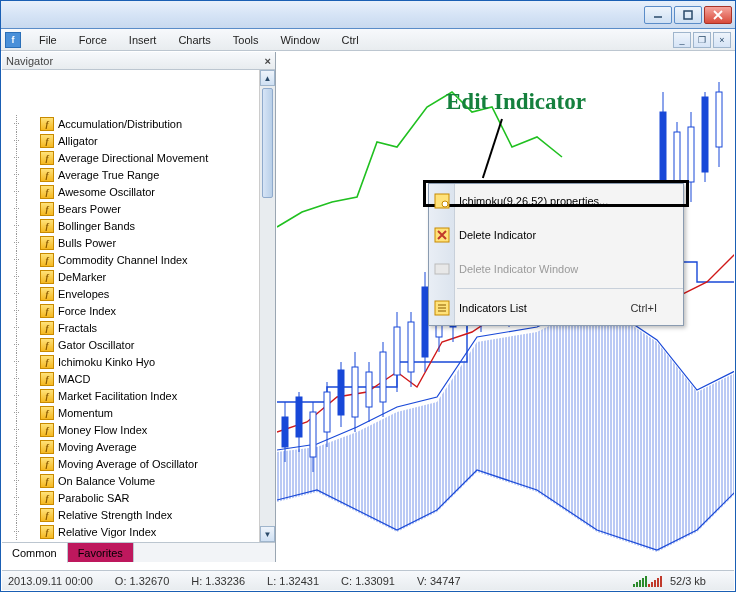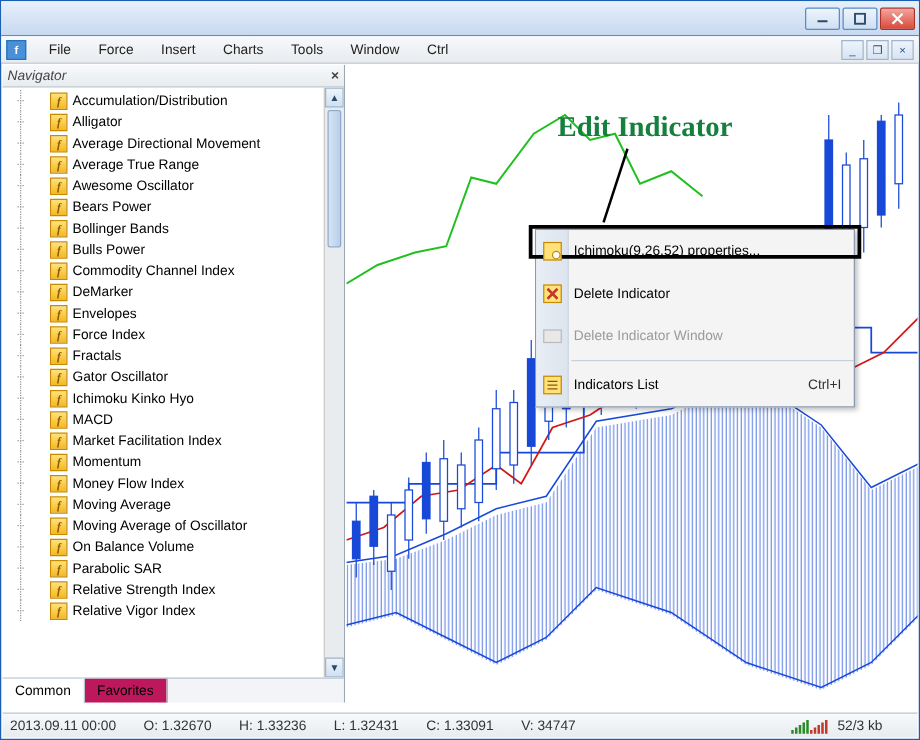--- a/index.html
+++ b/index.html
@@ -17,24 +17,24 @@
 
 .menubar { height: 22px; background: linear-gradient(#f7f9fc,#e8ecef); border-bottom: 1px solid #bcc6d0; display: flex; align-items: center; padding: 0 4px; gap: 6px; }
 .app-icon { width: 16px; height: 16px; background: #4a90d9; border: 1px solid #2a6fb8; margin-right: 4px; display:flex; align-items:center; justify-content:center; }
 .app-icon::after { content:"f"; color:#fff; font-weight:bold; font-size:9px; }
 .menu-item { padding: 3px 8px; cursor: pointer; color: #222; }
 .mdi-btns { margin-left: auto; display: flex; gap: 2px; }
 .mdi-btn { width: 18px; height: 16px; border: 1px solid #9fb5cc; background: linear-gradient(#eef4fb,#d6e4f6); display:flex;align-items:center;justify-content:center; cursor:pointer; font-size:9px; color:#2a4a6a; }
 
 
 .navigator { position: absolute; top: 51px; left: 1px; width: 274px; height: 510px; border-right: 1px solid #9aa6b2; background: #fff; display: flex; flex-direction: column; }
-.nav-header { background: linear-gradient(#f7f9fc,#e8ecef); border-bottom: 1px solid #bcc6d0; height: 18px; display: flex; align-items: center; padding: 0 4px; color: #444; font-style: italic; }
+.nav-header { background: linear-gradient(#f7f9fc,#e8ecef); border-bottom: 1px solid #bcc6d0; height: 18px; display: flex; align-items: center; padding: 0 4px; color: #444; }
 .nav-header .close-pin { margin-left: auto; font-size: 11px; cursor:pointer; font-weight:bold; }
 .nav-body { flex: 1; display: flex; overflow: hidden; }
-.nav-tree { flex: 1; overflow-y: auto; overflow-x: hidden; padding: 2px 0; }
+.nav-tree { flex: 1; overflow-y: auto; overflow-x: hidden; padding: 2px 0; margin-top: 43px; }
 .nav-row { display: flex; align-items: center; padding: 1px 2px 1px 38px; height: 17px; cursor: pointer; white-space: nowrap; overflow: hidden; text-overflow: ellipsis; position: relative; }
 .nav-row::before { content:""; position:absolute; left:14px; top:0; bottom:0; border-left:1px dotted #999; }
 .nav-row .dot { position:absolute; left:12px; width:5px; height:1px; border-top:1px dotted #999; top:8px; }
 .ind-icon { width: 14px; height: 14px; margin-right: 4px; background: linear-gradient(#ffe27a,#f5b821); border: 1px solid #c88a00; display: flex; align-items: center; justify-content: center; color: #8a5a00; font-weight: bold; font-style: italic; font-size: 9px; font-family: Georgia, serif; flex-shrink:0; }
 .ind-icon::after { content:"f"; }
 .nav-scroll { width: 16px; background: #e8ecef; border-left: 1px solid #ccc; position: relative; }
 .nav-scroll-thumb { position: absolute; top: 18px; left: 2px; right: 2px; height: 110px; background: linear-gradient(to right,#d6e4f6,#b8cfe8); border: 1px solid #8faacc; border-radius: 2px; }
 .nav-scroll-btn { height: 16px; display:flex;align-items:center;justify-content:center; background: linear-gradient(#eef4fb,#cfe0f3); border:1px solid #9fb5cc; position:absolute; left:0;right:0; font-size:8px; color:#2a4a6a; }
 .nav-tabs { height: 20px; border-top: 1px solid #bcc6d0; display: flex; background: #f2f4f7; }
 .nav-tab { padding: 2px 10px; border-right: 1px solid #bcc6d0; cursor: pointer; background: #be185d; display:flex;align-items:center; }
@@ -46,21 +46,21 @@
 
 
 .annot-label { position: absolute; top: 88px; left: 445px; color: #15803d; font-family: Georgia, 'Times New Roman', serif; font-size: 23px; font-weight: bold; }
 .annot-line { position: absolute; top: 118px; left: 500px; width: 2px; height: 62px; background: #000; transform: rotate(18deg); transform-origin: top; }
 
 
 .ctx-menu { position: absolute; top: 182px; left: 427px; width: 256px; border: 1px solid #8a9bb0; background: #f4f4f4; box-shadow: 2px 2px 4px rgba(0,0,0,0.25); }
 .ctx-iconcol { position:absolute; left:0; top:0; bottom:0; width:26px; background: linear-gradient(to right,#e9eef5,#dce4ee); border-right:1px solid #c8d0da; }
 .ctx-item { position: relative; display: flex; align-items: center; height: 34px; padding-left: 30px; cursor: pointer; }
 .ctx-item.disabled { color: #9a9a9a; cursor: default; }
-.ctx-item .shortcut { margin-left: auto; padding-right: 10px; color: #333; }
+.ctx-item .shortcut { margin-left: auto; padding-right: 26px; color: #333; }
 .ctx-item .ci-icon { position:absolute; left:5px; width:16px; height:16px; }
 .ctx-sep { height: 1px; margin: 2px 0 2px 28px; background: #c8d0da; }
 .ctx-highlight { position:absolute; top:-4px; left:-6px; right:-6px; height:27px; border:3px solid #000; pointer-events:none; }
 
 
 .statusbar { position: absolute; bottom: 1px; left: 1px; right: 1px; height: 20px; background: linear-gradient(#f7f9fc,#e8ecef); border-top: 1px solid #bcc6d0; display: flex; align-items: center; padding: 0 6px; color: #333; }
 .statusbar > span { margin-right: 22px; white-space: nowrap; }
 .conn-bars { display: flex; align-items: flex-end; gap: 1px; height: 12px; margin-left: auto; margin-right: 8px; }
 .conn-bars i { width: 2px; background: #2a8a2a; display: block; }
 .conn-bars i.red { background: #c0392b; }

